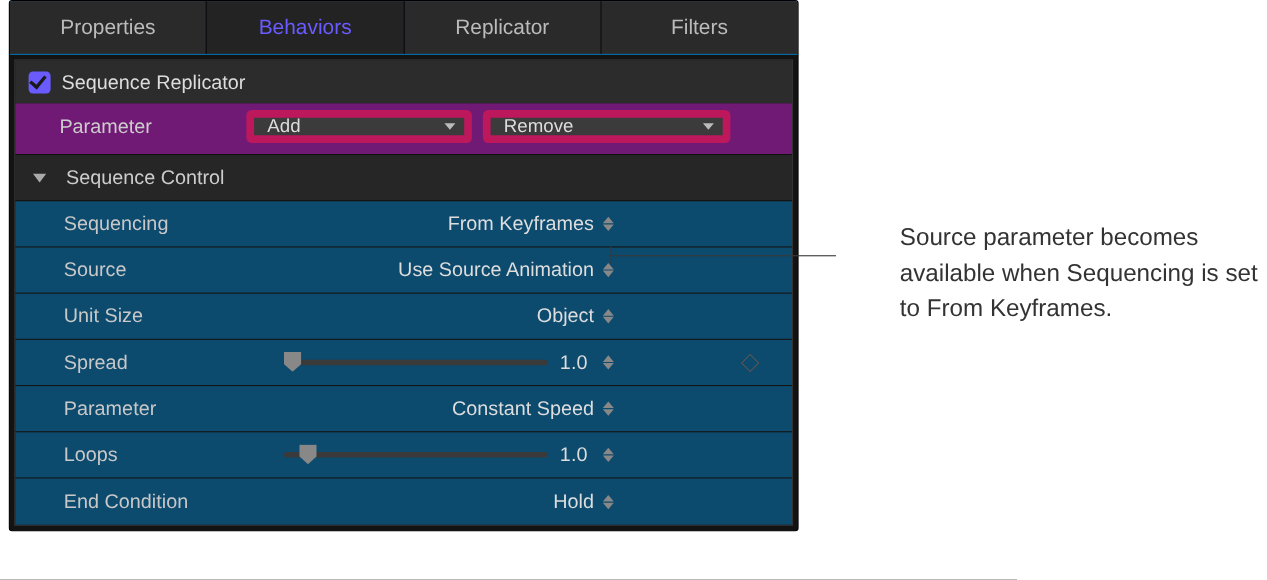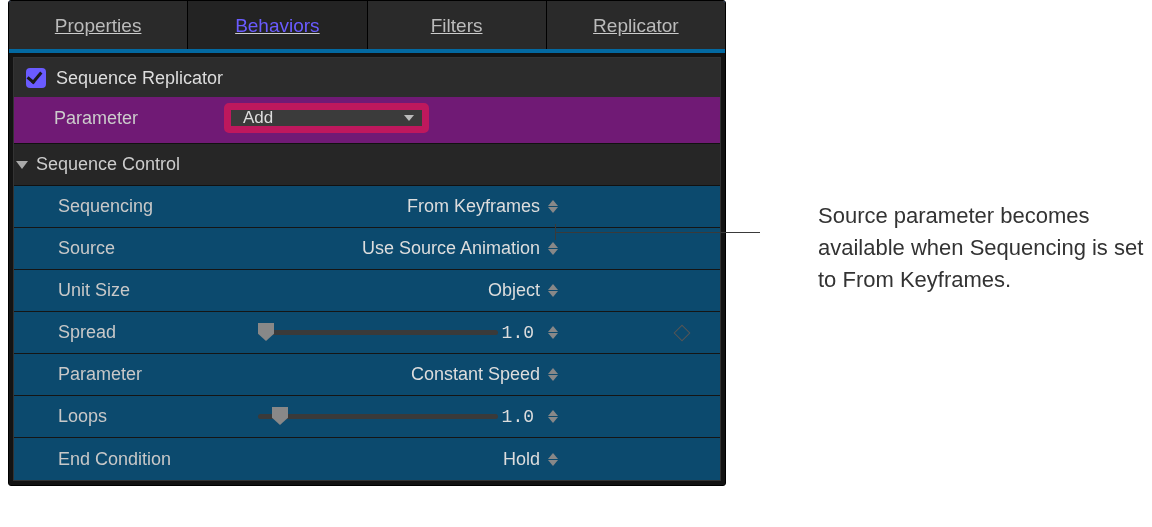--- a/index.html
+++ b/index.html
@@ -17,22 +17,21 @@
     left: 8px; top: 0;
     width: 718px;
     background: #1a1a1a;
     border: 1px solid #000;
     border-radius: 3px;
     overflow: hidden;
   }
   .tabs {
     display: flex;
     background: #3b82f6;
-    border-bottom: 4px solid #0369a1;
-    text-decoration: underline;
+    border-bottom: 1px solid #0369a1;
   }
   .tab {
     flex: 1;
     text-align: center;
     padding: 14px 0 12px 0;
     font-size: 19px;
     color: #bbb;
     background: #2a2a2a;
     border-right: 1px solid #000;
     cursor: pointer;
@@ -99,22 +98,22 @@
   .dropdown .chev {
     width: 0; height: 0;
     border-left: 5px solid transparent;
     border-right: 5px solid transparent;
     border-top: 6px solid #bbb;
   }
   .dd-add { width: 205px; }
   .dd-remove { width: 225px; }
   .section-row {
     display: flex; align-items: center;
-    gap: 8px;
-    padding: 10px 12px 10px 2px;
+    gap: 18px;
+    padding: 10px 12px 10px 16px;
     background: #262626;
     border-bottom: 1px solid #111;
   }
   .disclosure {
     width: 0; height: 0;
     border-left: 6px solid transparent;
     border-right: 6px solid transparent;
     border-top: 8px solid #aaa;
     cursor: pointer;
   }
@@ -190,21 +189,21 @@
   }
   .keyframe-diamond {
     position: absolute;
     right: 20px;
     width: 12px; height: 12px;
     transform: rotate(45deg);
     border: 1px solid #555;
     background: transparent;
     cursor: pointer;
   }
-  .row-slider .prop-value-area { justify-content: center; font-family: Liberation Mono, monospace; }
+  .row-slider .prop-value-area { justify-content: center; }
   .row-slider .slider-val { position: absolute; right: 168px; }
 
   
   .callout-line-h {
     position: absolute;
     top: 232px;
     left: 555px;
     width: 205px;
     height: 1px;
     background: #3a3a3a;
@@ -226,37 +225,41 @@
     line-height: 1.45;
   }
 </style>
 </head>
 <body>
 
 <div class="panel">
   <div class="tabs">
     <div class="tab">Properties</div>
     <div class="tab active">Behaviors</div>
+    <div class="tab">Replicator</div>
     <div class="tab">Filters</div>
-    <div class="tab">Replicator</div>
   </div>
 
   <div class="body">
     <div class="inner-frame">
       <div class="hdr-row">
         <div class="checkbox"></div>
         <div class="hdr-title">Sequence Replicator</div>
       </div>
 
       <div class="param-row">
         <div class="param-label">Parameter</div>
         <div class="dropdown dd-add">
           <span>Add</span>
           <span class="chev"></span>
         </div>
+        <div class="dropdown dd-remove">
+          <span>Remove</span>
+          <span class="chev"></span>
+        </div>
       </div>
 
       <div class="section-row">
         <span class="disclosure"></span>
         <span class="section-title">Sequence Control</span>
       </div>
 
       <div class="prop-rows">
 
         <div class="prop-row">

